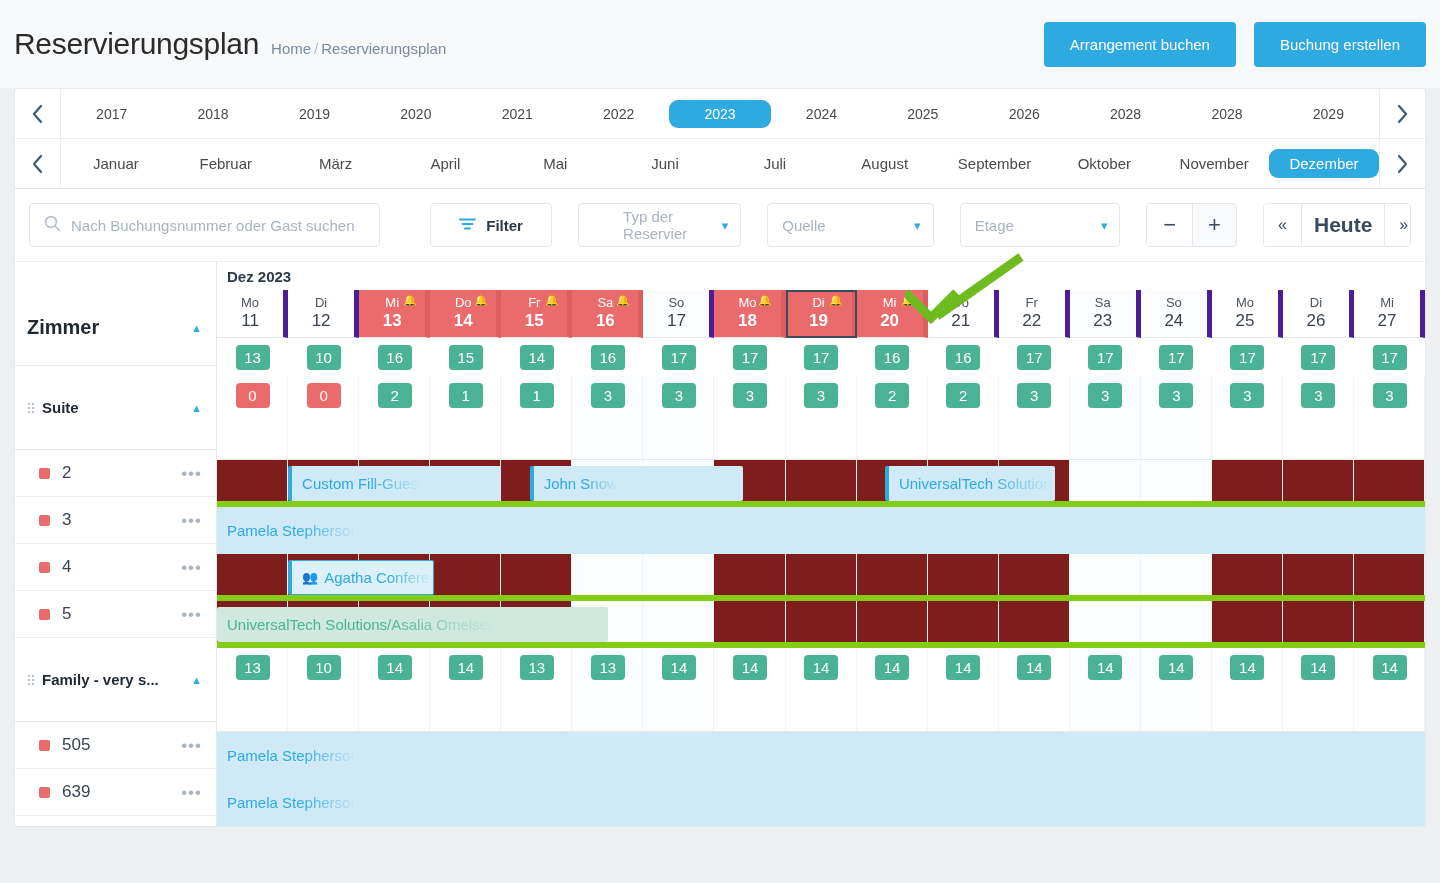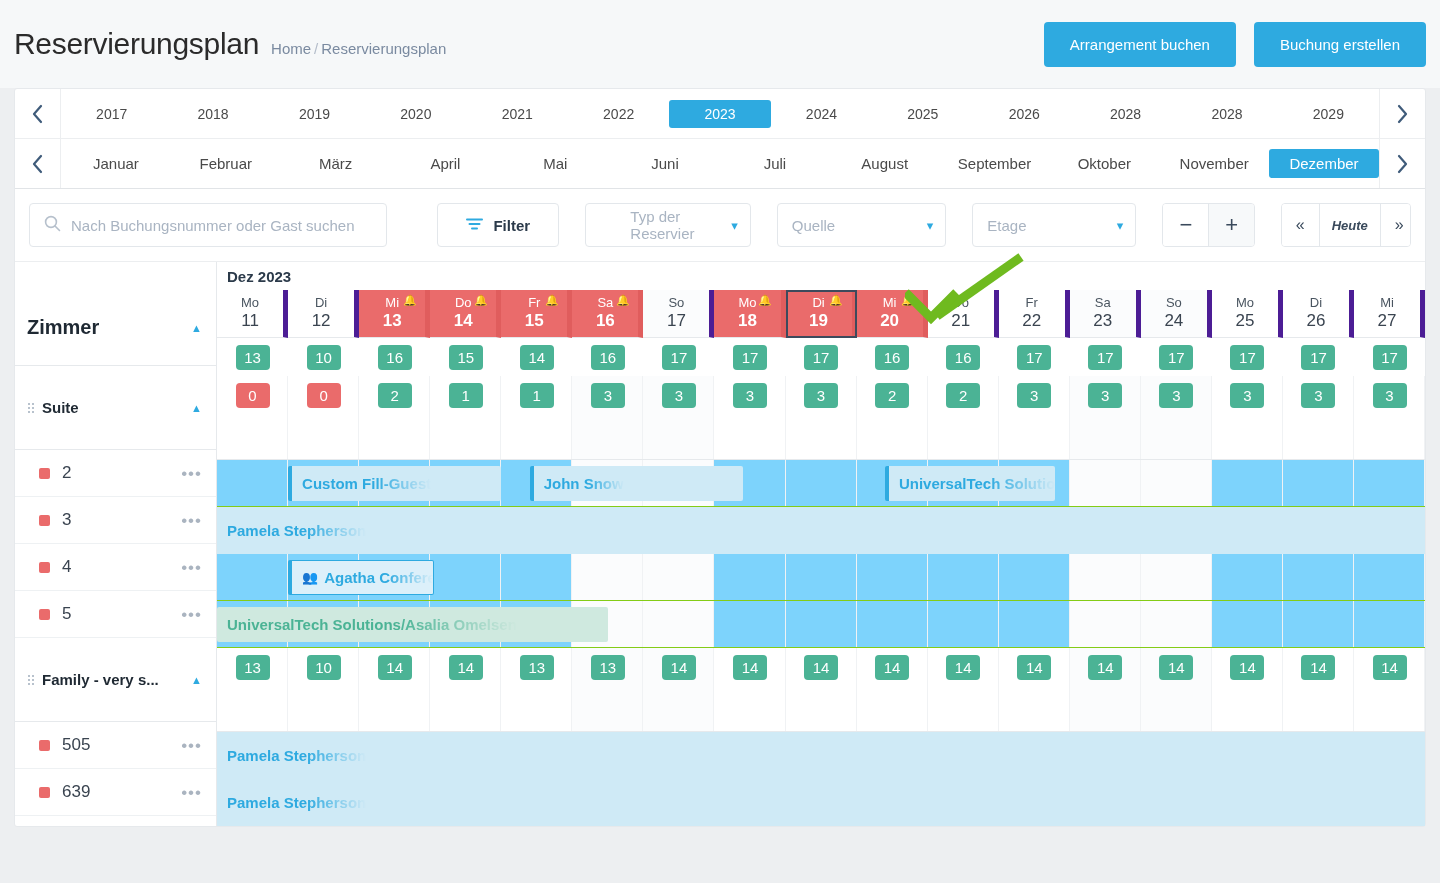--- a/index.html
+++ b/index.html
@@ -44,21 +44,21 @@
     width: 46px; display: flex; align-items: center; justify-content: center;
     color: #3f5b7a; cursor: pointer; border-right: 1px solid #eceef0;
   }
   .arrow-cell.right { border-right: none; border-left: 1px solid #eceef0; }
   .arrow-cell svg { display: block; }
   .strip-items { flex: 1; display: flex; align-items: center; }
   .strip-item {
     flex: 1; text-align: center; font-size: 14px; color: #4a4a4a;
     cursor: pointer; padding: 6px 0; border-radius: 3px; user-select: none;
   }
-  .strip-item.active { background: #2eaae0; color: #fff; }
+  .strip-item.active { background: #2eaae0; color: #fff; border-radius: 9px; }
   .months .strip-item { font-size: 15px; }
 
   
   .toolbar { display: flex; align-items: flex-start; padding: 14px 14px; gap: 12px; border-bottom: 1px solid #eceef0; }
   .search-box {
     width: 378px; height: 44px; border: 1px solid #e3e7eb; border-radius: 4px;
     display: flex; align-items: center; gap: 10px; padding: 0 14px; background: #fff;
   }
   .search-box input {
     border: none; outline: none; font-size: 15px; color: #33404f;
@@ -90,21 +90,21 @@
   }
   .zoom-btn.plus { background: #f7f9fa; border-left: 1px solid #e3e7eb; }
   .nav-group {
     margin-left: 14px; height: 44px; display: flex;
     border: 1px solid #e3e7eb; border-radius: 4px; overflow: hidden;
   }
   .nav-btn {
     display: flex; align-items: center; justify-content: center;
     background: #fff; cursor: pointer; font-size: 16px; color: #3a4a5c; padding: 0 14px;
   }
-  .nav-btn.today { font-weight: bold; font-size: 13px; padding: 0 12px; border-left: 1px solid #e3e7eb; border-right: 1px solid #e3e7eb; font-style: italic; }
+  .nav-btn.today { font-weight: bold; font-size: 21px; padding: 0 12px; border-left: 1px solid #e3e7eb; border-right: 1px solid #e3e7eb; }
 
   
   .cal { display: flex; position: relative; }
   .cal-left { width: 202px; flex: none; border-right: 1px solid #e6e9ec; }
   .cal-right { flex: 1; overflow: hidden; position: relative; }
 
   .lbl-monthrow { height: 28px; display: flex; align-items: center; }
   .month-label { font-size: 15px; font-weight: bold; color: #2b3a4a; padding-left: 10px; }
 
   .row-days { display: flex; height: 48px; }
@@ -156,21 +156,21 @@
   
   .room-left {
     height: 47px; display: flex; align-items: center; padding: 0 14px 0 24px;
     border-bottom: 1px solid #eef1f3;
   }
   .sq { width: 11px; height: 11px; border-radius: 2px; background: #ea6b6b; flex: none; }
   .room-no { font-size: 17px; color: #3a4450; margin-left: 12px; }
   .kebab { margin-left: auto; color: #aab4c0; font-size: 17px; letter-spacing: 1px; cursor: pointer; line-height: 1; }
 
   .room-row {
-    height: 47px; position: relative; border-bottom: 1px solid #84cc16; background: #7dd3fc; font-weight: bold;
+    height: 47px; position: relative; border-bottom: 6px solid #84cc16; background: #7f1d1d;
   }
   .gridlines { position: absolute; inset: 0; display: flex; }
   .gridlines .gl { flex: 1 0 0; border-right: 1px solid #f0f2f4; }
   .gridlines .gl.weekend { background: #fbfcfd; }
   .grp-lines { position: absolute; inset: 0; display: flex; pointer-events: none; }
   .grp-lines .gl { flex: 1 0 0; border-right: 1px solid #f0f2f4; }
   .grp-lines .gl.weekend { background: #fbfcfd; }
 
   .bar {
     position: absolute; top: 6px; height: 35px; border-radius: 2px;

